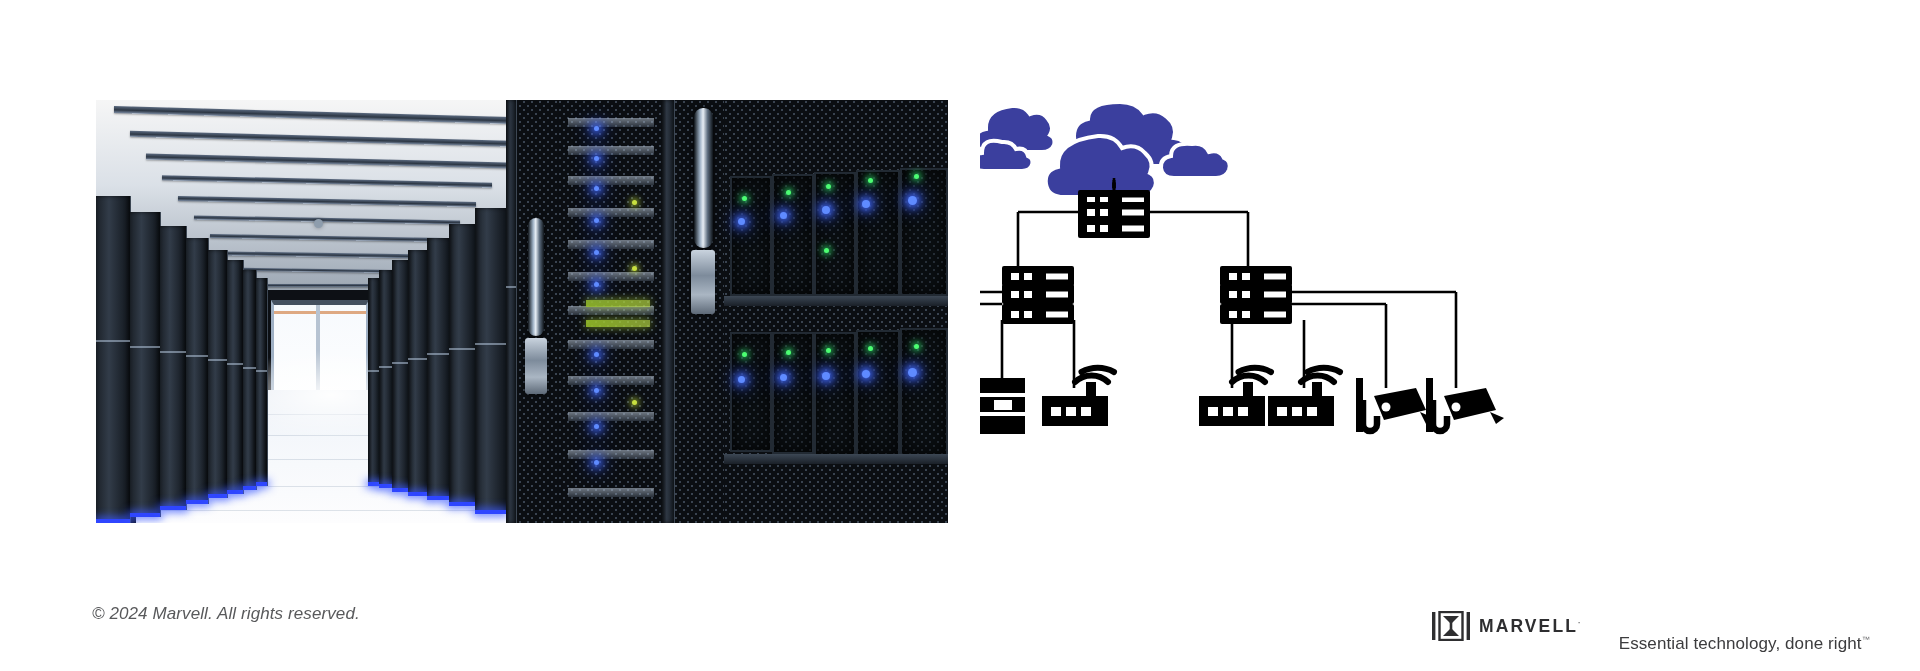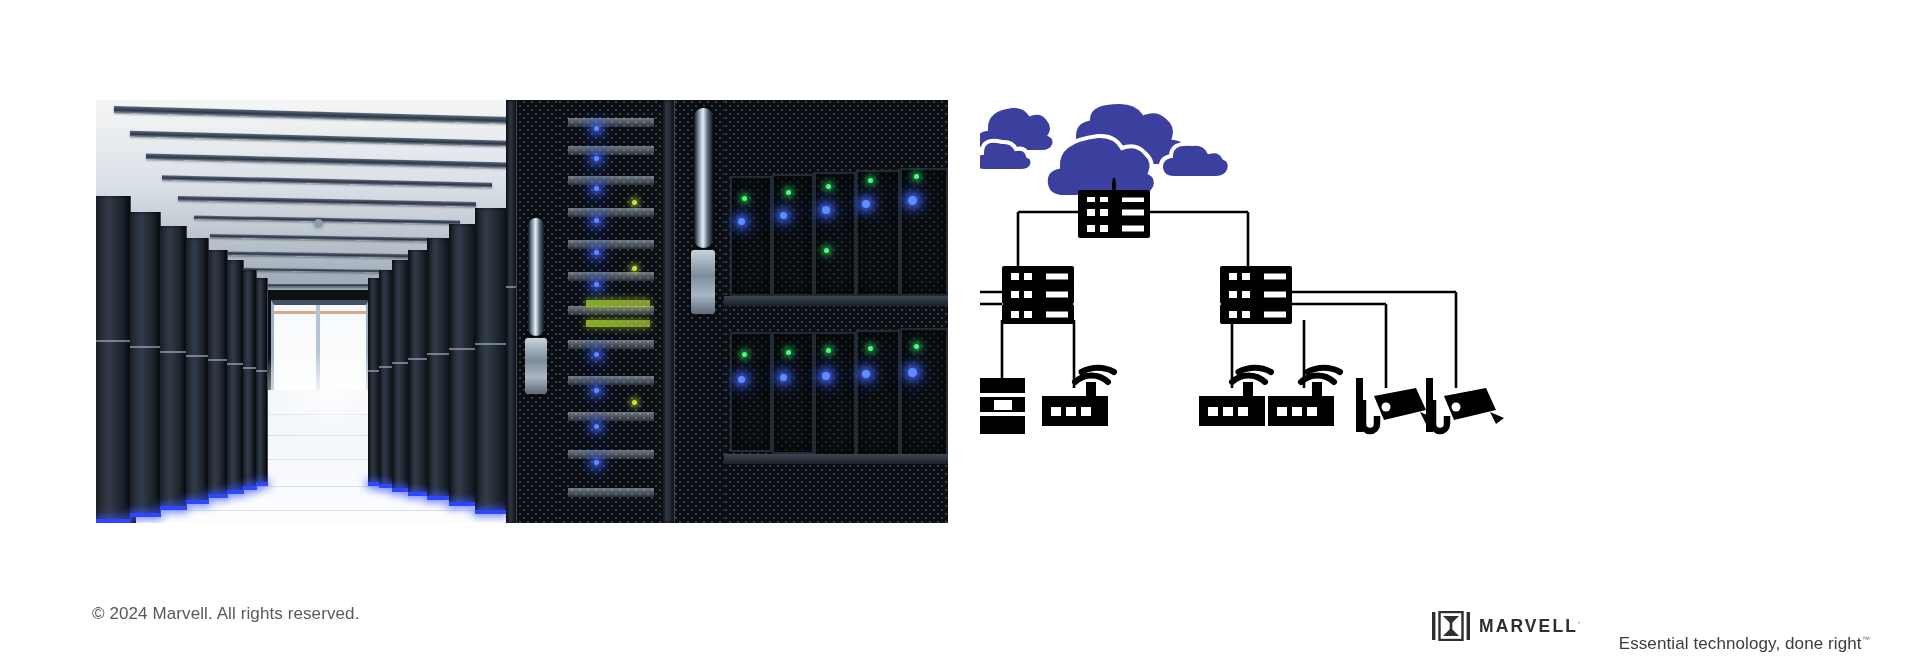--- a/index.html
+++ b/index.html
@@ -183,20 +183,21 @@
 
   
   .footer-copyright {
     position: absolute;
     left: 92px;
     top: 604px;
     font-size: 17px;
     color: #58595b;
     letter-spacing: .1px;
     white-space: nowrap;
+    font-style: italic;
   }
   .brand-block {
     position: absolute;
     left: 1432px;
     top: 598px;
     display: flex;
     align-items: center;
     gap: 36px;
     white-space: nowrap;
   }

